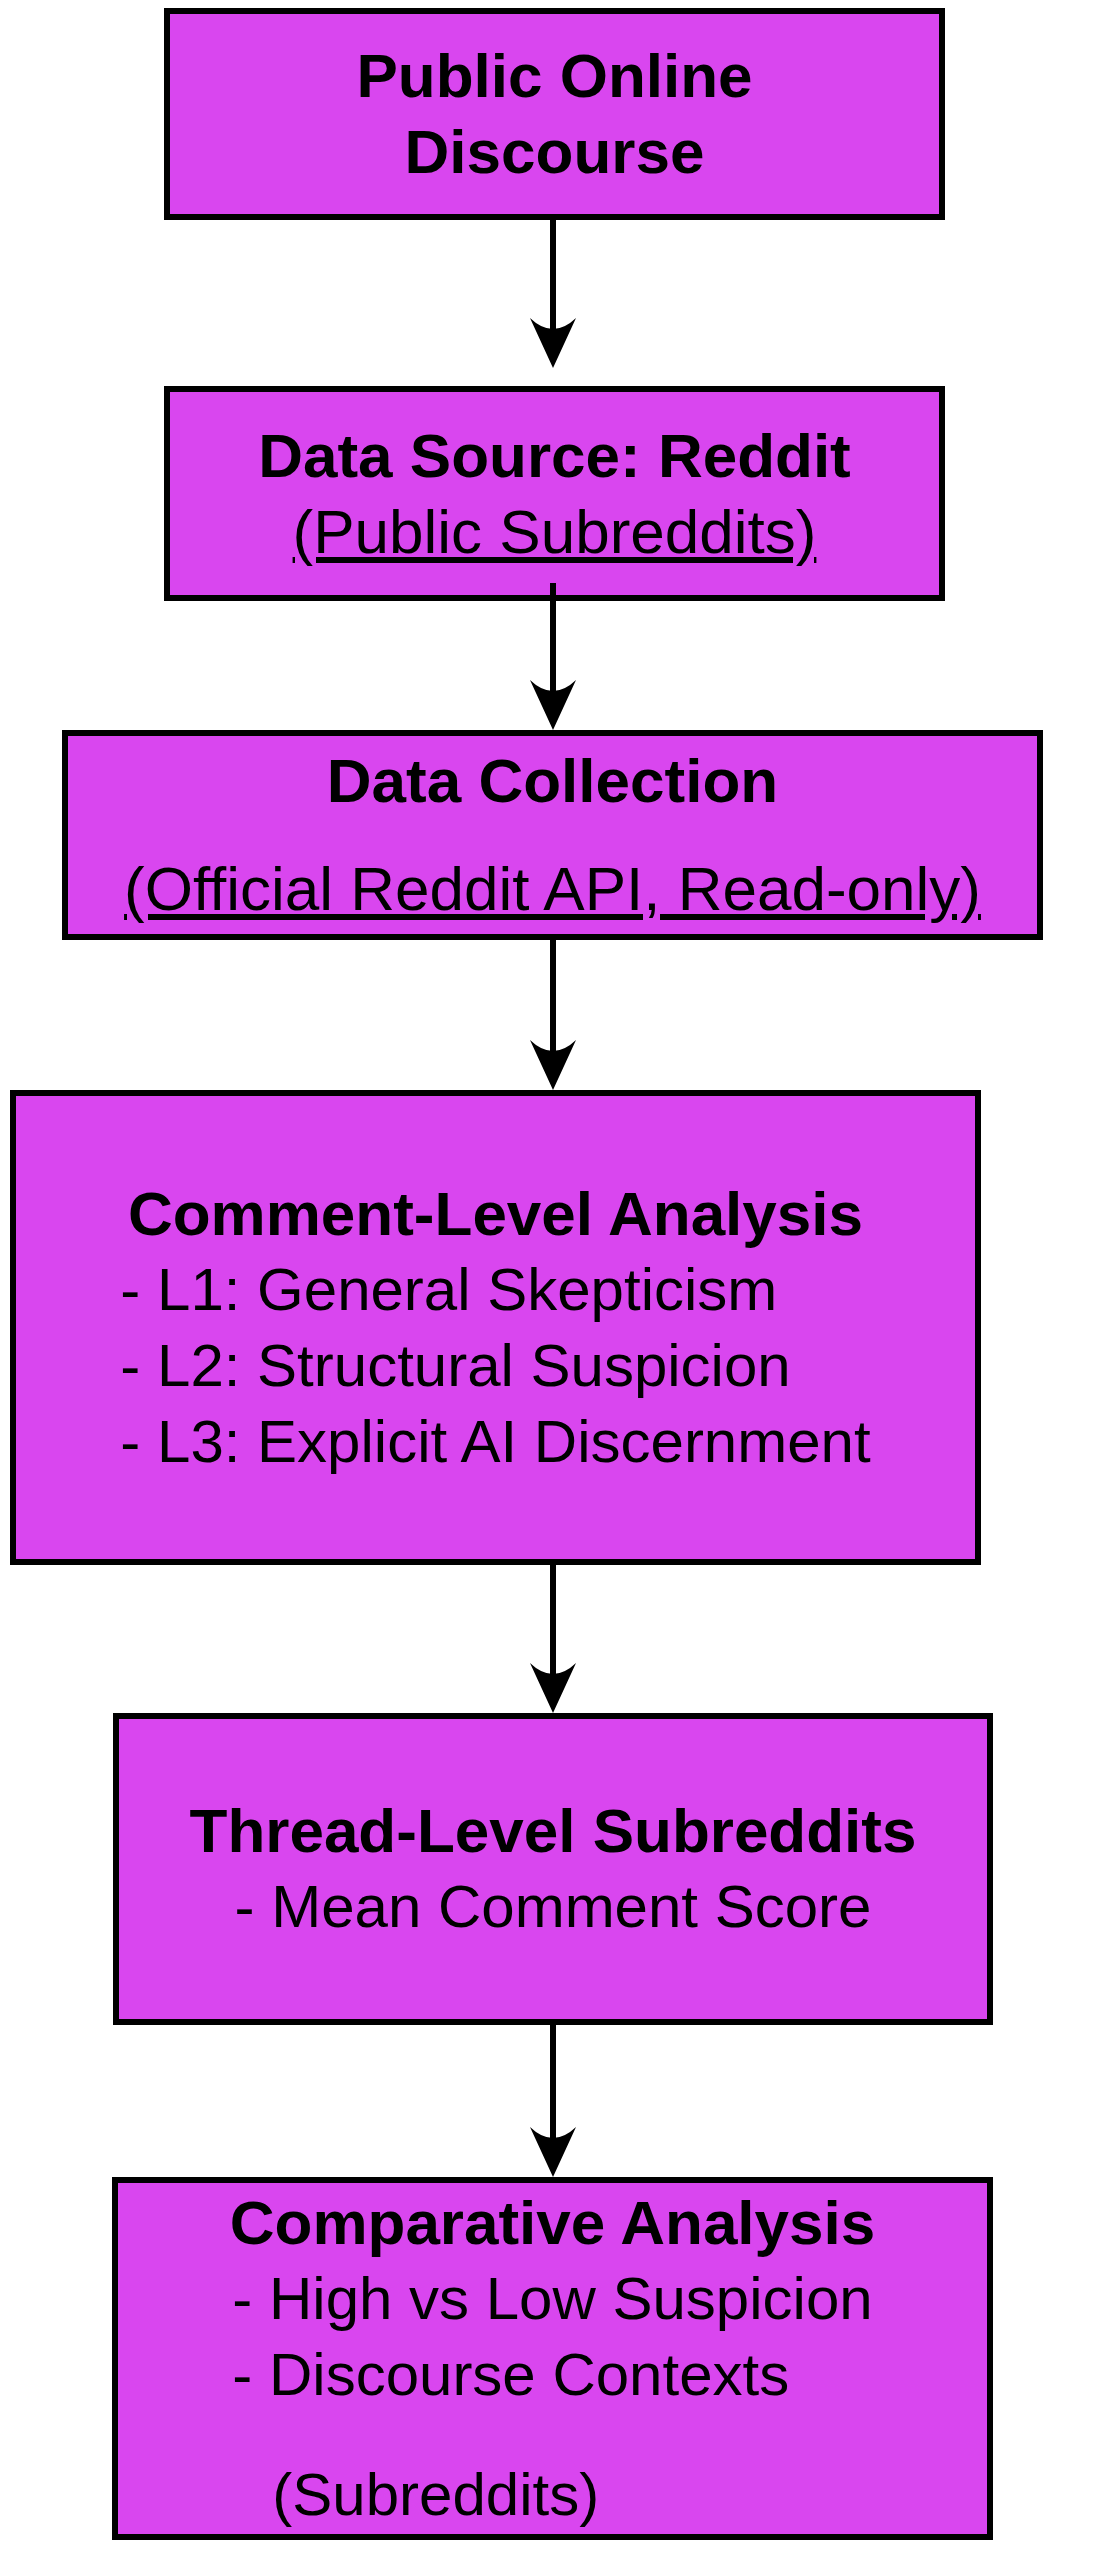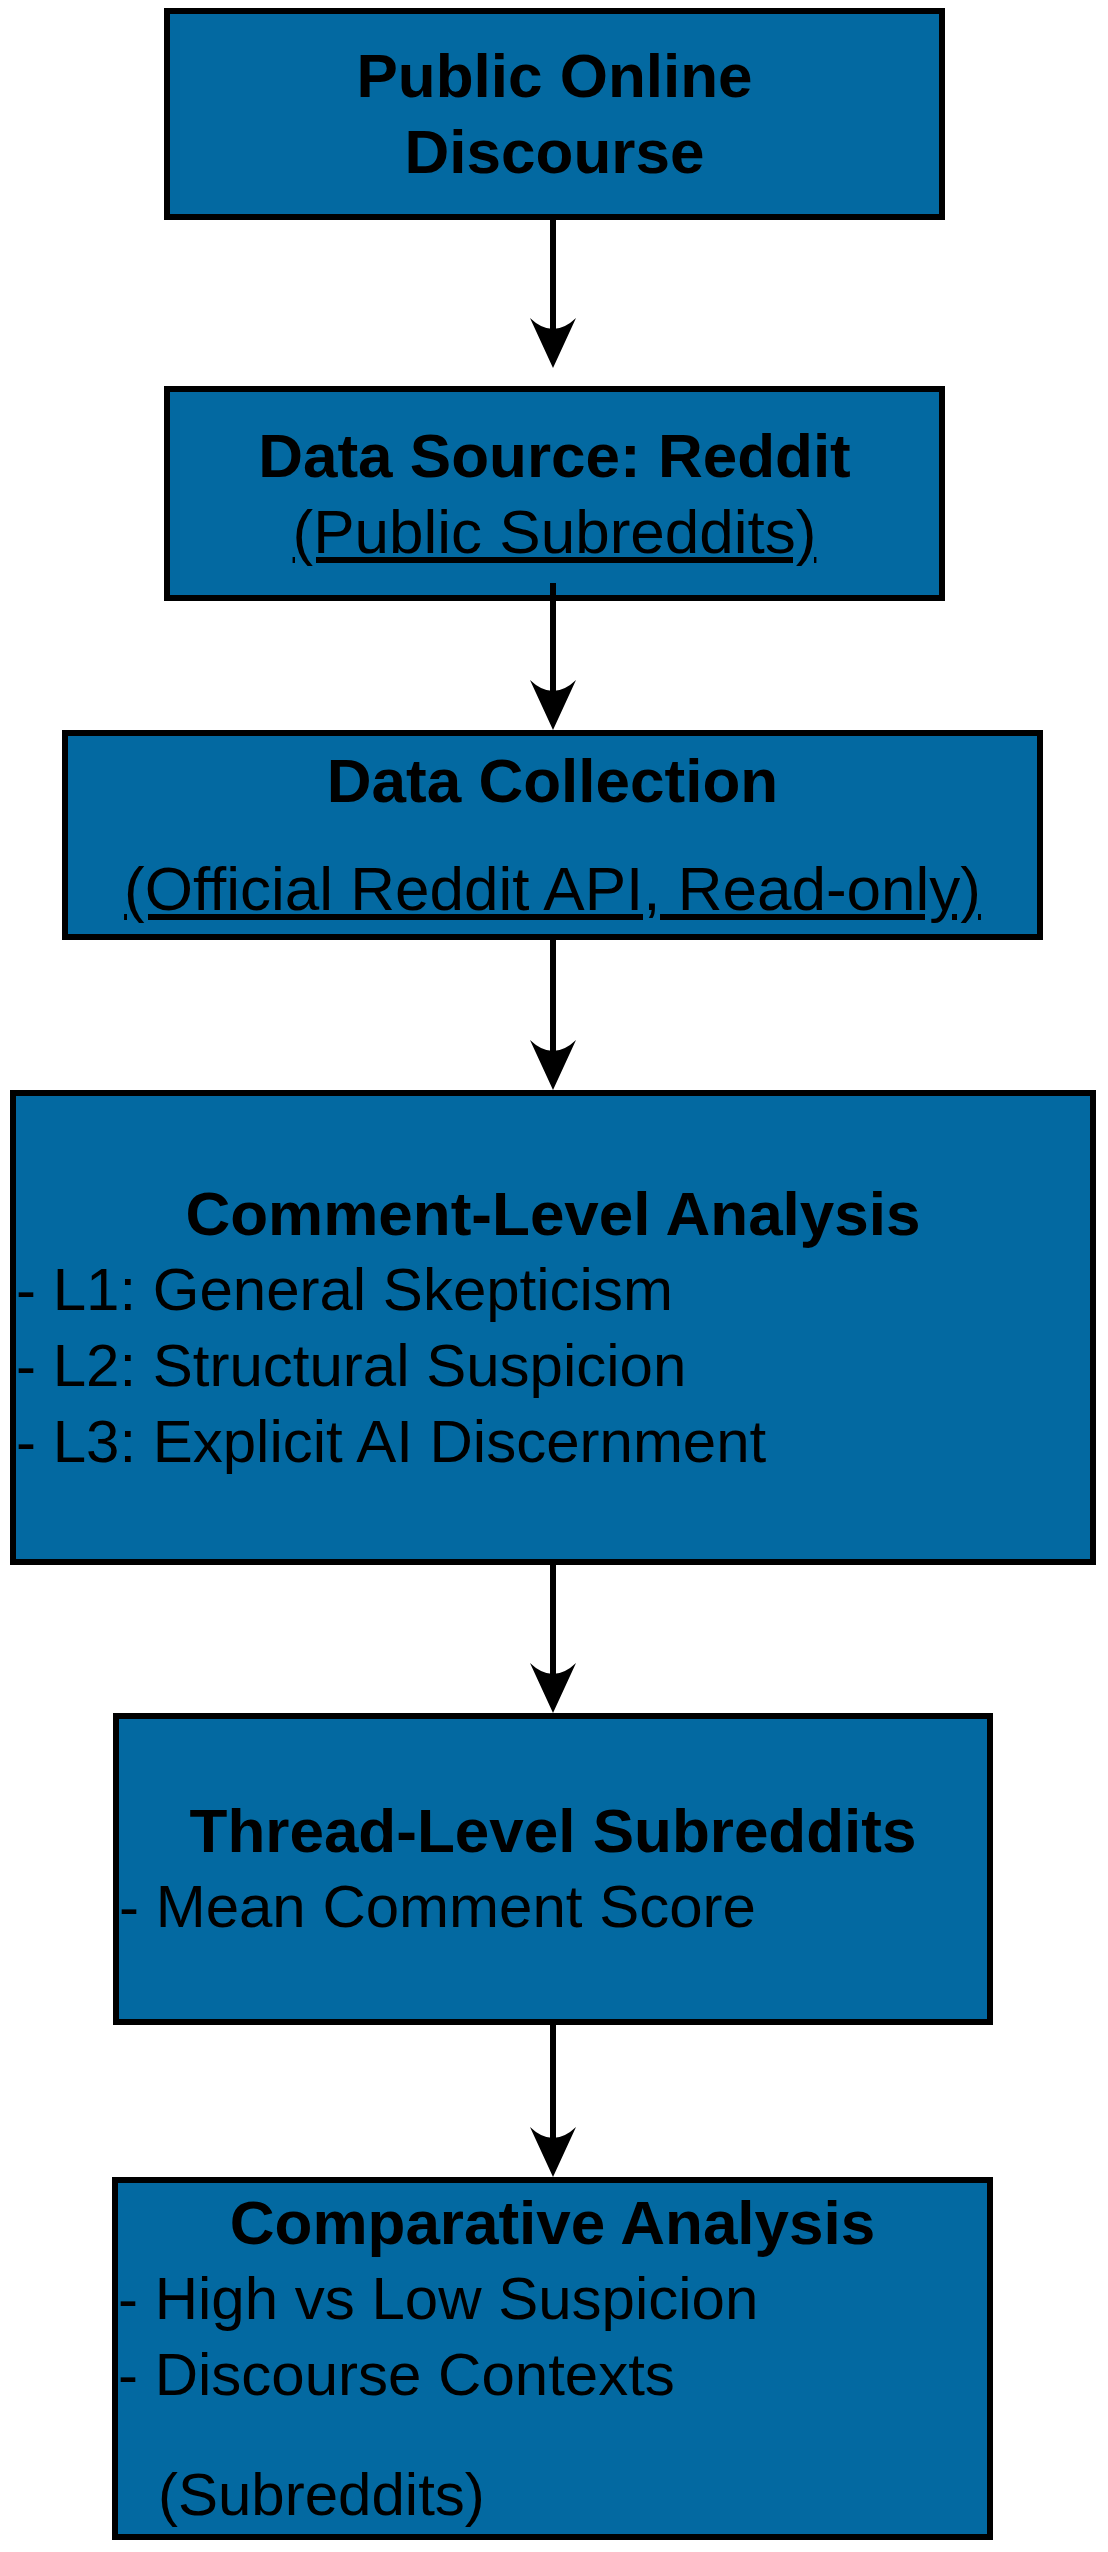--- a/index.html
+++ b/index.html
@@ -11,24 +11,25 @@
     position: relative;
     width: 1108px;
     height: 2552px;
     background: #ffffff;
     overflow: hidden;
   }
   .flow-box {
     position: absolute;
     box-sizing: border-box;
     border: 6px solid #000000;
-    background: #0369a1;
+    background: #d946ef;
     display: flex;
     flex-direction: column;
     justify-content: center;
+    align-items: center;
     text-align: center;
   }
   .box-title {
     font-size: 62px;
     font-weight: 700;
     line-height: 76px;
     color: #000000;
     white-space: nowrap;
   }
   .box-subtitle {
@@ -115,21 +116,21 @@
 
   <div class="flow-arrow" style="left:530px; top:940px; height:150px;">
     <div class="arrow-shaft"></div>
     <div class="arrow-head">
       <svg width="46" height="52" viewBox="0 0 46 52" xmlns="http://www.w3.org/2000/svg">
         <path d="M0,2 Q23,24 46,2 L23,52 Z" fill="#000000"></path>
       </svg>
     </div>
   </div>
 
-  <div class="flow-box" style="left:10px; top:1090px; width:1086px; height:475px;">
+  <div class="flow-box" style="left:10px; top:1090px; width:971px; height:475px;">
     <div class="box-title">Comment-Level Analysis</div>
     <div class="bullet-block">
       <div class="bullet-line">- L1: General Skepticism</div>
       <div class="bullet-line">- L2: Structural Suspicion</div>
       <div class="bullet-line">- L3: Explicit AI Discernment</div>
     </div>
   </div>
 
   <div class="flow-arrow" style="left:530px; top:1565px; height:148px;">
     <div class="arrow-shaft"></div>

